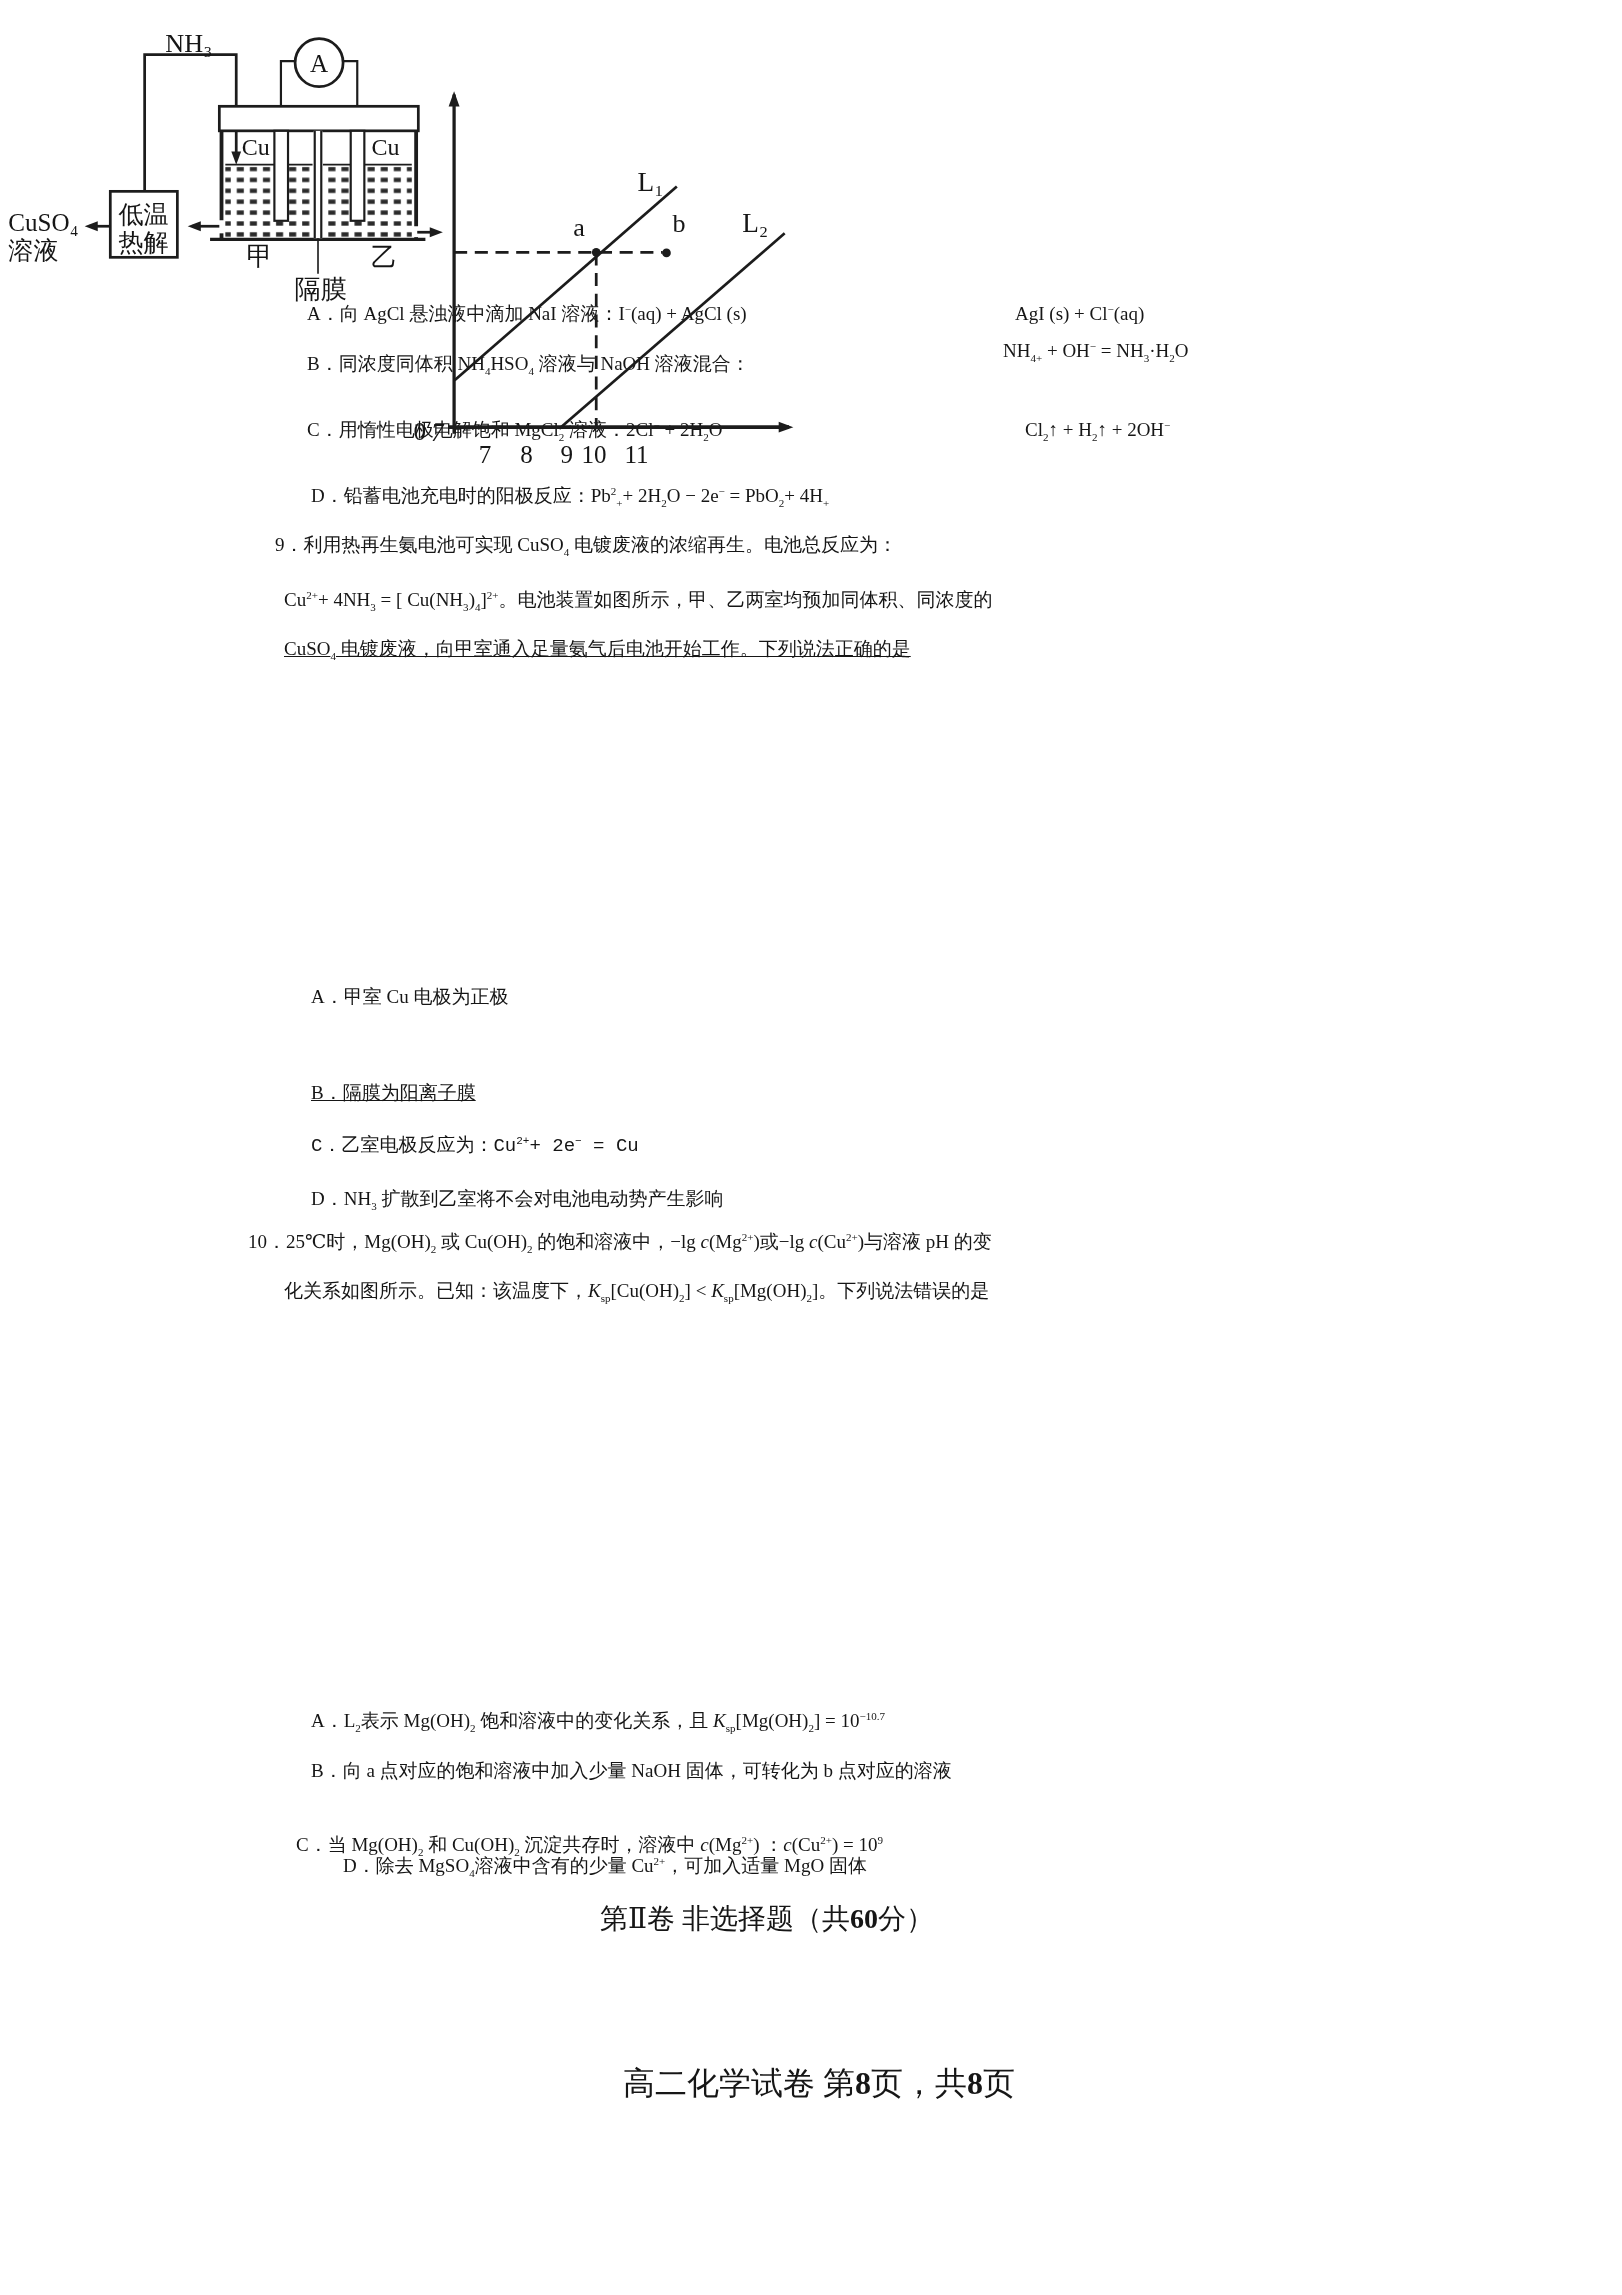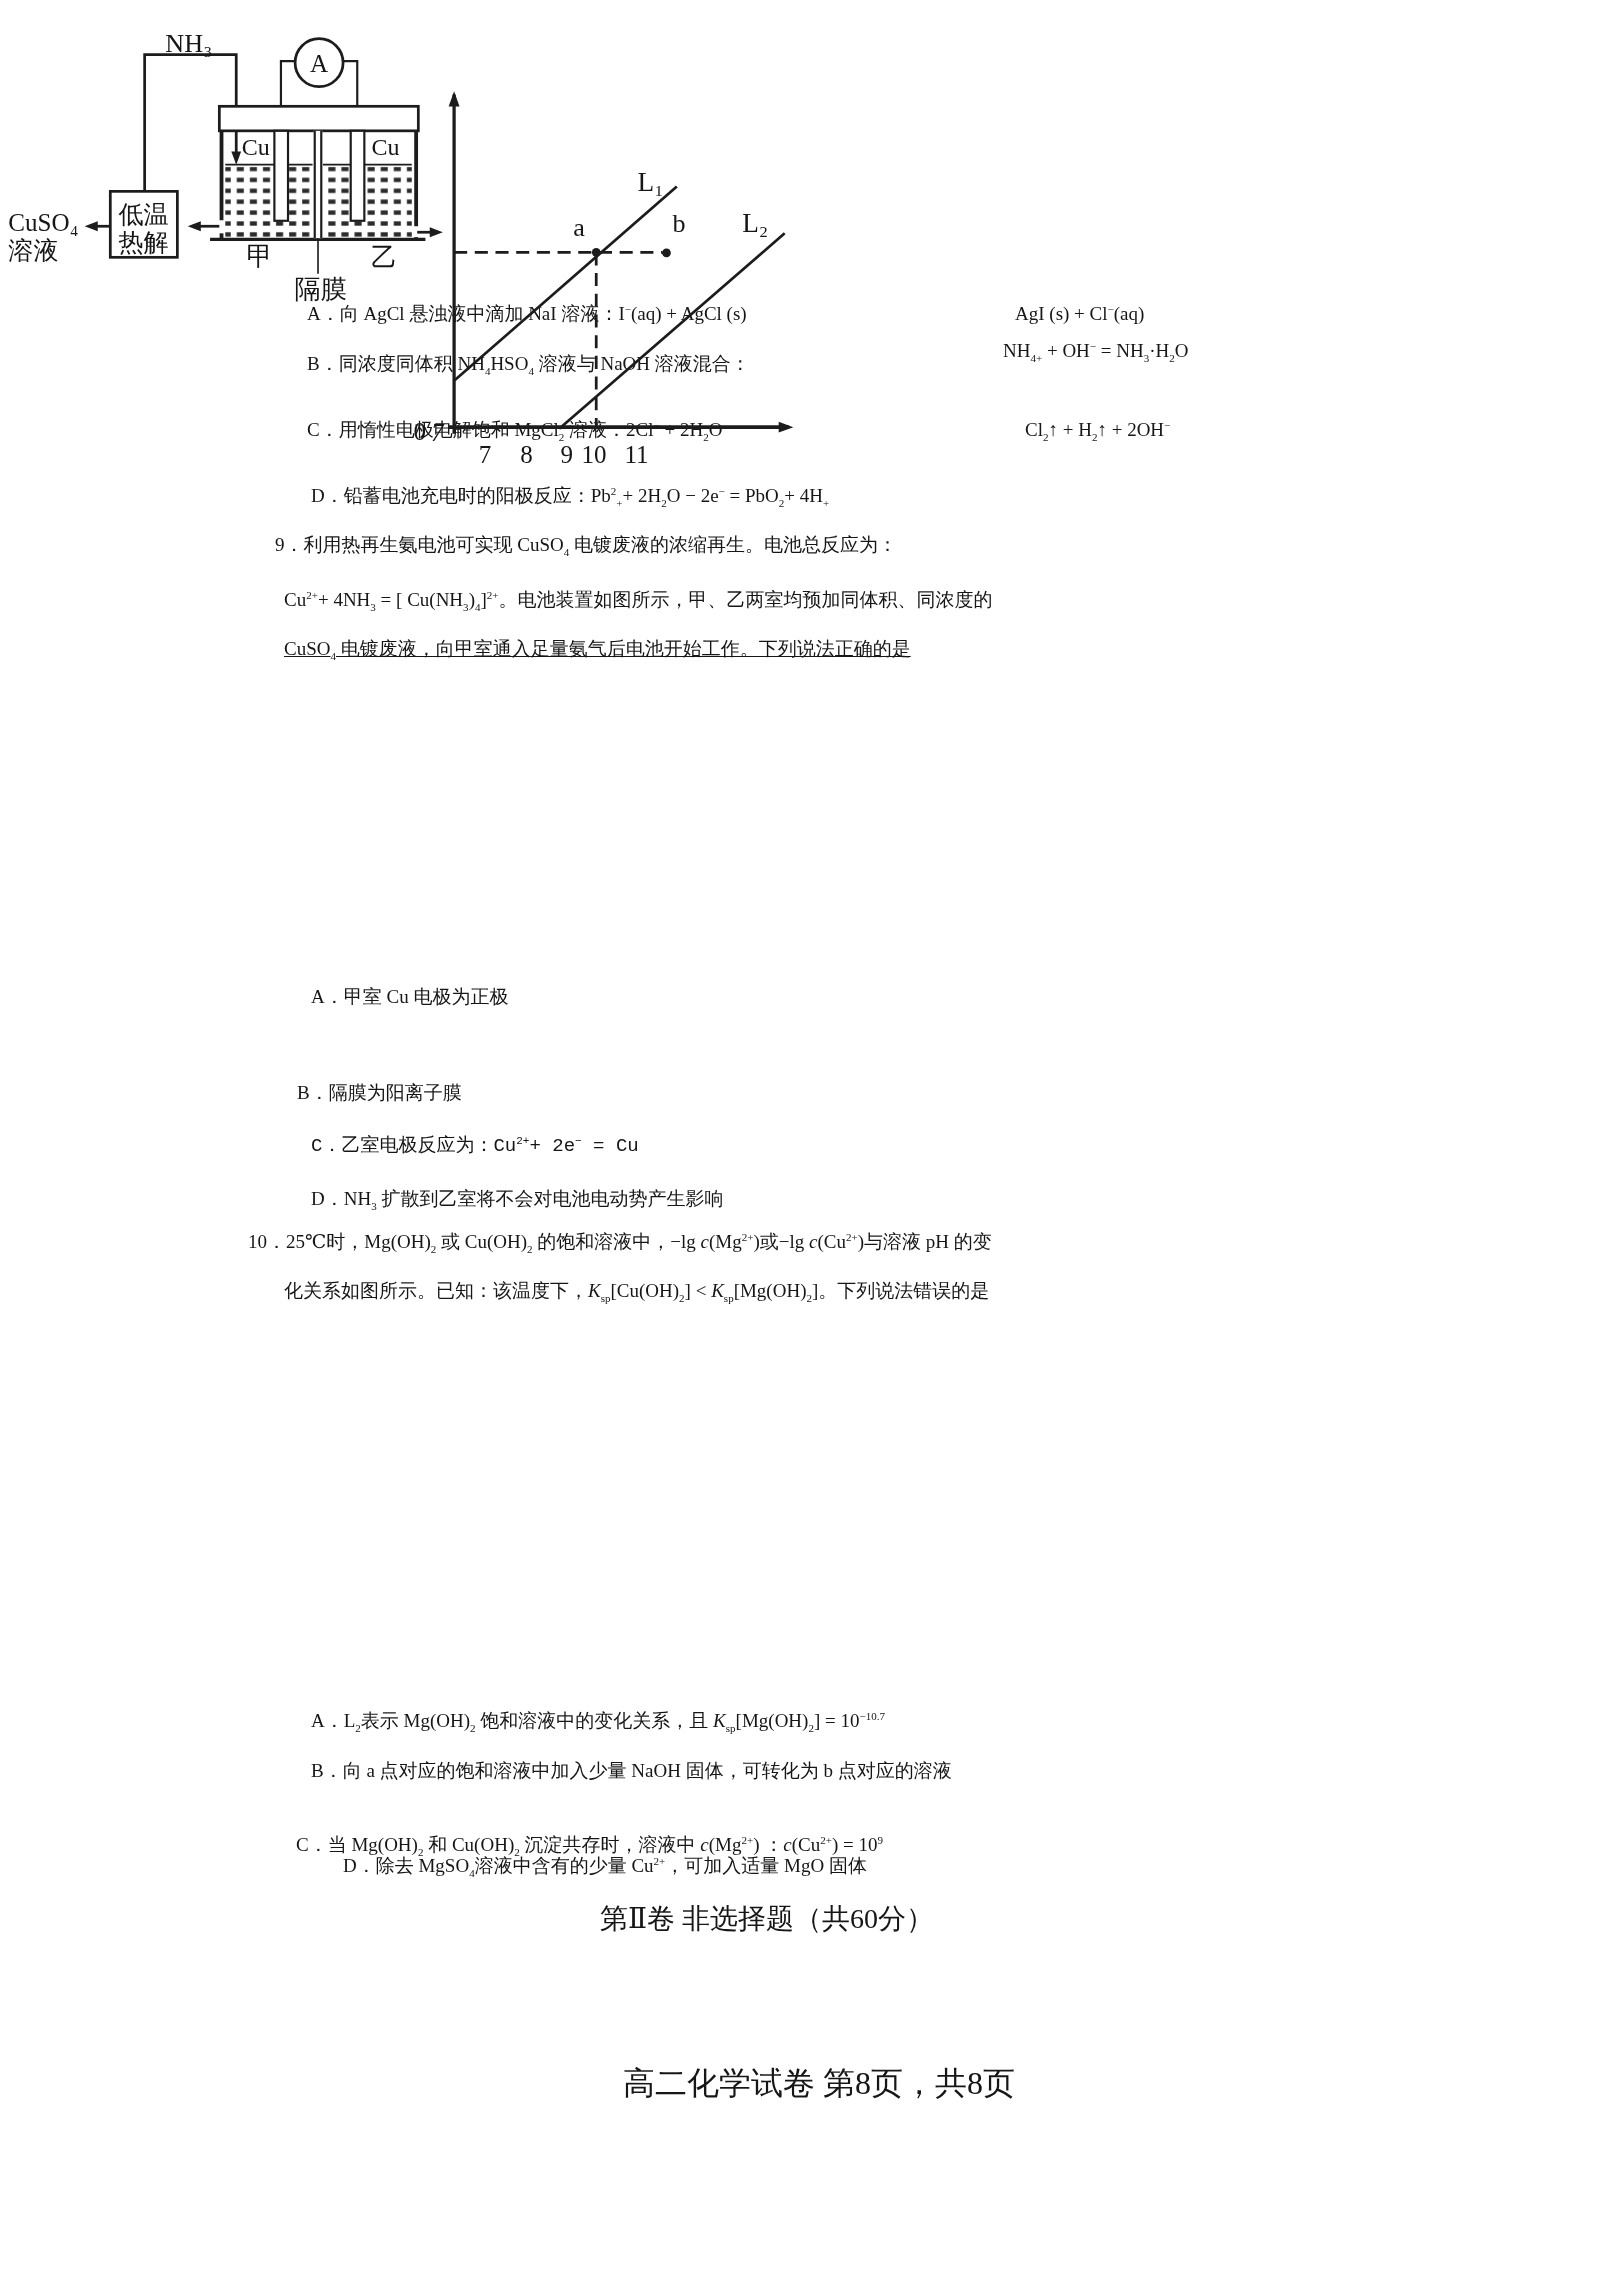--- a/index.html
+++ b/index.html
@@ -1,21 +1,21 @@
 <!DOCTYPE html>
 <html style="font-size:8.7px"><head>
 <meta charset="utf-8">
 <style>
   html,body{margin:0;padding:0;background:#e8e8e8;}
   #page{position:relative;width:1622px;height:2295px;background:#ffffff;overflow:hidden;
         font-family:"Liberation Serif","DejaVu Serif",serif;color:#161616;}
   .txt{position:absolute;white-space:pre;line-height:1.12;font-size:19px;z-index:2;}
   .txt sup{font-size:58%;line-height:0;vertical-align:super;}
   .txt sub{font-size:58%;line-height:0;vertical-align:sub;}
-  .seg-b{font-weight:normal;}
+  .seg-b{font-weight:bold;}
   .seg-i{font-style:italic;}
   svg.fig{position:absolute;pointer-events:none;z-index:5;}
   svg.fig text{font-family:"Liberation Serif","DejaVu Serif",serif;fill:#161616;}
   .stroke{stroke:#1c1c1c;fill:none;}
 </style>
 </head>
 <body>
 
 <div id="page">
 
@@ -24,21 +24,21 @@
       <div class="txt" style="left: 1015px; top: 303px;"><span>AgI (s) + Cl</span><sup>−</sup><span>(aq)</span></div>
       <div class="txt" style="left: 307px; top: 353px;"><span>B．同浓度同体积 NH</span><sub>4</sub><span>HSO</span><sub>4</sub><span> 溶液与 NaOH 溶液混合：</span></div>
       <div class="txt" style="left: 1003px; top: 340px;"><span>NH</span><sub>4+</sub><span> + OH</span><sup>−</sup><span> = NH</span><sub>3</sub><span>·H</span><sub>2</sub><span>O</span></div>
       <div class="txt" style="left: 307px; top: 419px;"><span>C．用惰性电极电解饱和 MgCl</span><sub>2</sub><span> 溶液：2Cl</span><sup>−</sup><span> + 2H</span><sub>2</sub><span>O</span></div>
       <div class="txt" style="left: 1025px; top: 419px;"><span>Cl</span><sub>2</sub><span>↑ + H</span><sub>2</sub><span>↑ + 2OH</span><sup>−</sup></div>
       <div class="txt" style="left: 311px; top: 485px;"><span>D．铅蓄电池充电时的阳极反应：Pb</span><sup>2</sup><sub>+</sub><span>+ 2H</span><sub>2</sub><span>O − 2e</span><sup>−</sup><span> = PbO</span><sub>2</sub><span>+ 4H</span><sub>+</sub></div>
       <div class="txt" style="left: 275px; top: 534px;"><span>9．利用热再生氨电池可实现 CuSO</span><sub>4</sub><span> 电镀废液的浓缩再生。电池总反应为：</span></div>
       <div class="txt" style="left: 284px; top: 589px;"><span>Cu</span><sup>2+</sup><span>+ 4NH</span><sub>3</sub><span> = [ Cu(NH</span><sub>3</sub><span>)</span><sub>4</sub><span>]</span><sup>2+</sup><span>。电池装置如图所示，甲、乙两室均预加同体积、同浓度的</span></div>
       <div class="txt" style="left: 284px; top: 638px; text-decoration: underline;"><span>CuSO</span><sub>4</sub><span> 电镀废液，向甲室通入足量氨气后电池开始工作。下列说法正确的是</span></div>
       <div class="txt" style="left: 311px; top: 986px;"><span>A．甲室 Cu 电极为正极</span></div>
-      <div class="txt" style="left: 297px; top: 1082px;"><span>B．隔膜为阳离子膜</span></div>
+      <div class="txt" style="left: 311px; top: 1082px; text-decoration: underline;"><span>B．隔膜为阳离子膜</span></div>
       <div class="txt" style="left: 311px; top: 1136px; font-family: Liberation Mono, monospace;"><span>C．乙室电极反应为：Cu</span><sup>2+</sup><span>+ 2e</span><sup>−</sup><span> = Cu</span></div>
       <div class="txt" style="left: 311px; top: 1188px;"><span>D．NH</span><sub>3</sub><span> 扩散到乙室将不会对电池电动势产生影响</span></div>
       <div class="txt" style="left: 248px; top: 1231px;"><span>10．25℃时，Mg(OH)</span><sub>2</sub><span> 或 Cu(OH)</span><sub>2</sub><span> 的饱和溶液中，−lg </span><span class="seg-i">c</span><span>(Mg</span><sup>2+</sup><span>)或−lg </span><span class="seg-i">c</span><span>(Cu</span><sup>2+</sup><span>)与溶液 pH 的变</span></div>
       <div class="txt" style="left: 284px; top: 1280px;"><span>化关系如图所示。已知：该温度下，</span><span class="seg-i">K</span><sub>sp</sub><span>[Cu(OH)</span><sub>2</sub><span>] &lt; </span><span class="seg-i">K</span><sub>sp</sub><span>[Mg(OH)</span><sub>2</sub><span>]。下列说法错误的是</span></div>
       <div class="txt" style="left: 311px; top: 1710px;"><span>A．L</span><sub>2</sub><span>表示 Mg(OH)</span><sub>2</sub><span> 饱和溶液中的变化关系，且 </span><span class="seg-i">K</span><sub>sp</sub><span>[Mg(OH)</span><sub>2</sub><span>] = 10</span><sup>−10.7</sup></div>
       <div class="txt" style="left: 311px; top: 1760px;"><span>B．向 a 点对应的饱和溶液中加入少量 NaOH 固体，可转化为 b 点对应的溶液</span></div>
       <div class="txt" style="left: 296px; top: 1810px; margin-top: 24px;"><span>C．当 Mg(OH)</span><sub>2</sub><span> 和 Cu(OH)</span><sub>2</sub><span> 沉淀共存时，溶液中 </span><span class="seg-i">c</span><span>(Mg</span><sup>2+</sup><span>) ：</span><span class="seg-i">c</span><span>(Cu</span><sup>2+</sup><span>) = 10</span><sup>9</sup></div>
       <div class="txt" style="left: 311px; top: 1855px; margin-left: 32px;"><span>D．除去 MgSO</span><sub>4</sub><span>溶液中含有的少量 Cu</span><sup>2+</sup><span>，可加入适量 MgO 固体</span></div>
       <div class="txt" style="left: 600px; top: 1903px; font-size: 28px;"><span>第Ⅱ卷 非选择题（共</span><span class="seg-b">60</span><span>分）</span></div>
       <div class="txt" style="left: 623px; top: 2066px; font-size: 32px; text-align: right;"><span>高二化学试卷 第</span><span class="seg-b">8</span><span>页，共</span><span class="seg-b">8</span><span>页</span></div>

